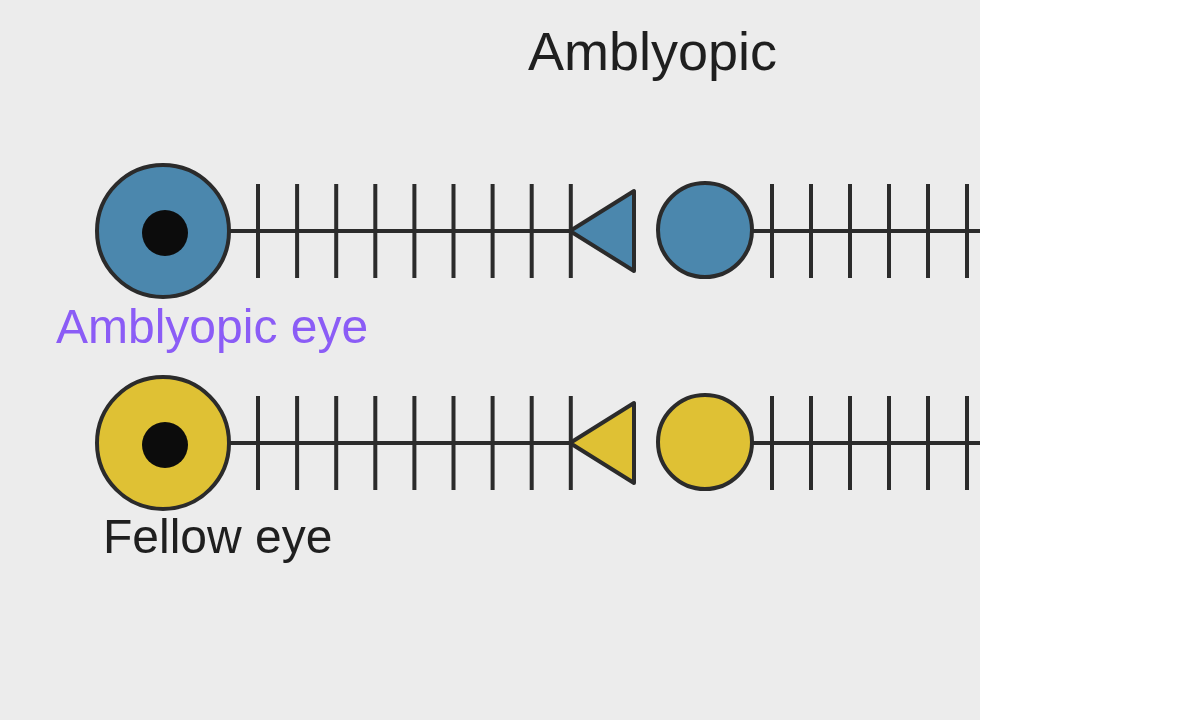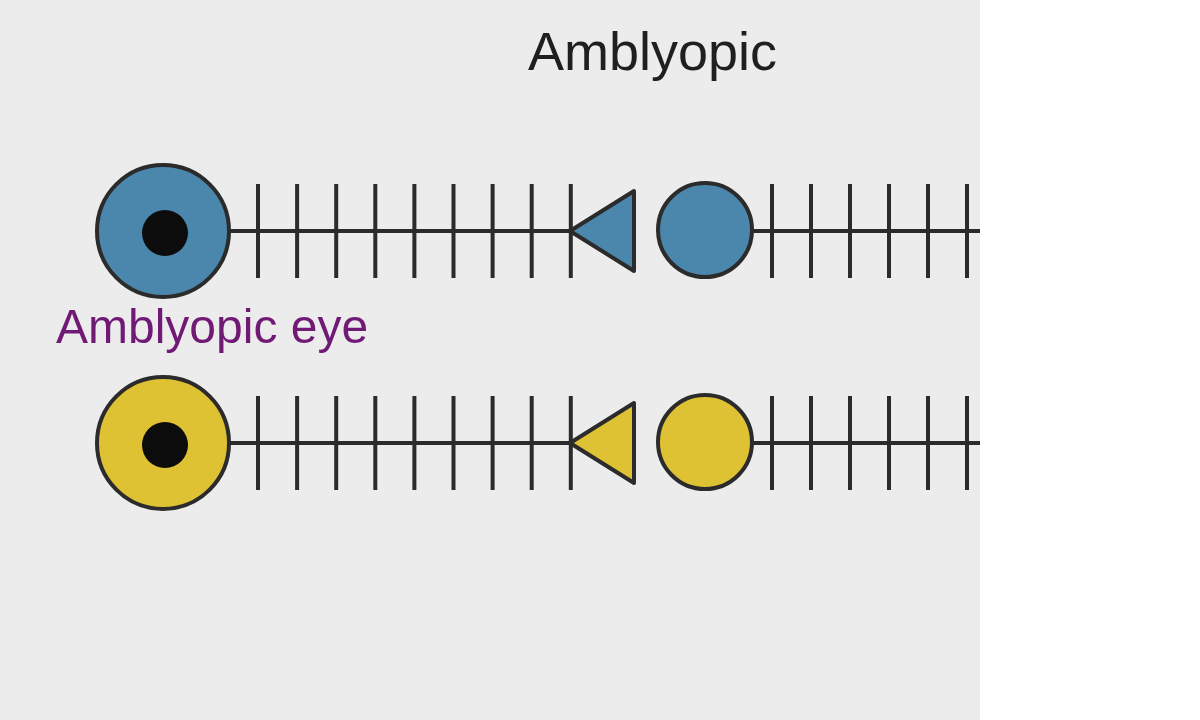--- a/index.html
+++ b/index.html
@@ -78,16 +78,17 @@
         <circle cx="163" cy="443" r="66" fill="#dfc134" stroke="#2b2b2b" stroke-width="4"></circle>
         <circle cx="165" cy="445" r="23" fill="#0c0c0c"></circle>
         <polygon points="570,443 634,403 634,483" fill="#dfc134" stroke="#2b2b2b" stroke-width="4" stroke-linejoin="round"></polygon>
         <circle cx="705" cy="442" r="47" fill="#dfc134" stroke="#2b2b2b" stroke-width="4"></circle>
         <polygon points="1093,443 1163,400 1163,486" fill="#dfc134" stroke="#2b2b2b" stroke-width="4" stroke-linejoin="round"></polygon>
       </g>
     </svg>
 
   <div class="diagram-label title-label" style="color: rgb(31, 31, 31);">Amblyopic</div>
 
-  <div class="diagram-label row1-label" style="color: #701a75; text-align: right;">Amblyopic eye</div>
+  <div class="diagram-label row1-label" style="color: #8b5cf6; text-align: right;">Amblyopic eye</div>
 
+  <div class="diagram-label row2-label" style="color: rgb(31, 31, 31);">Fellow eye</div>
 
 </div>
 
 </body></html>

